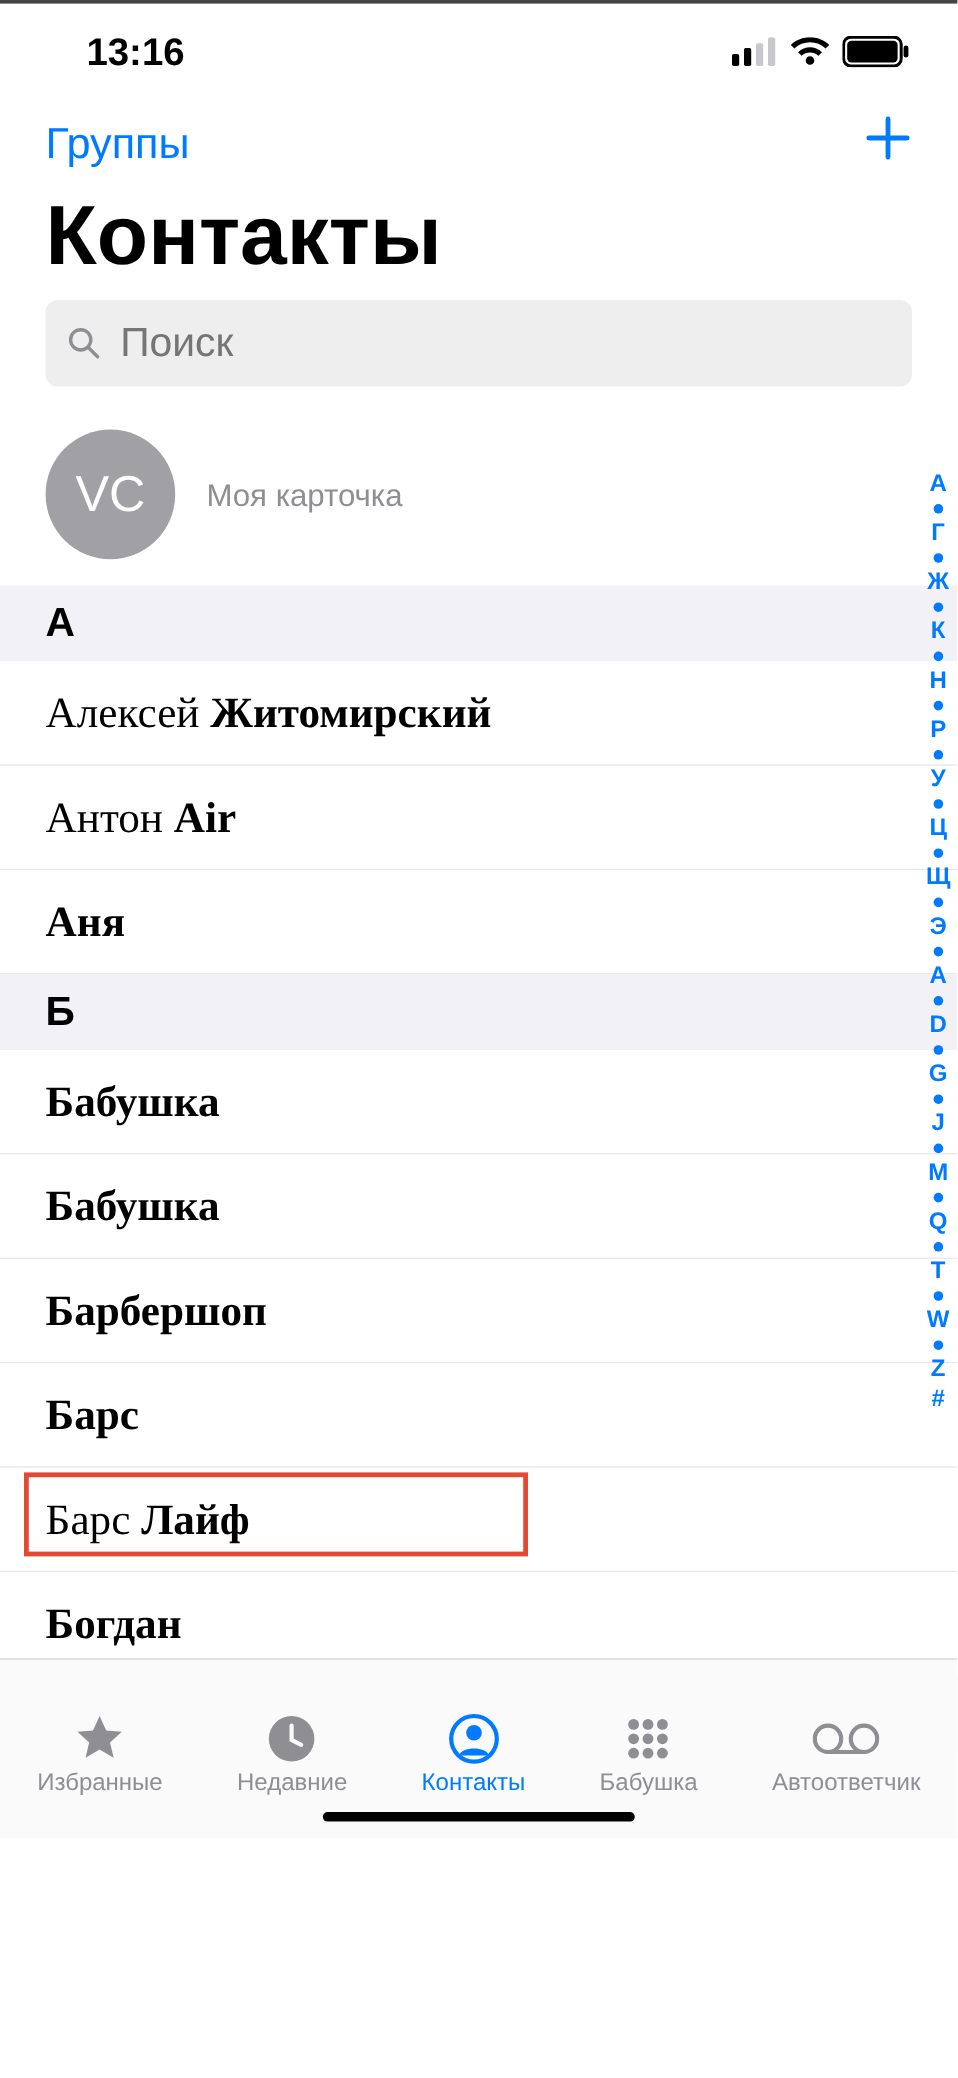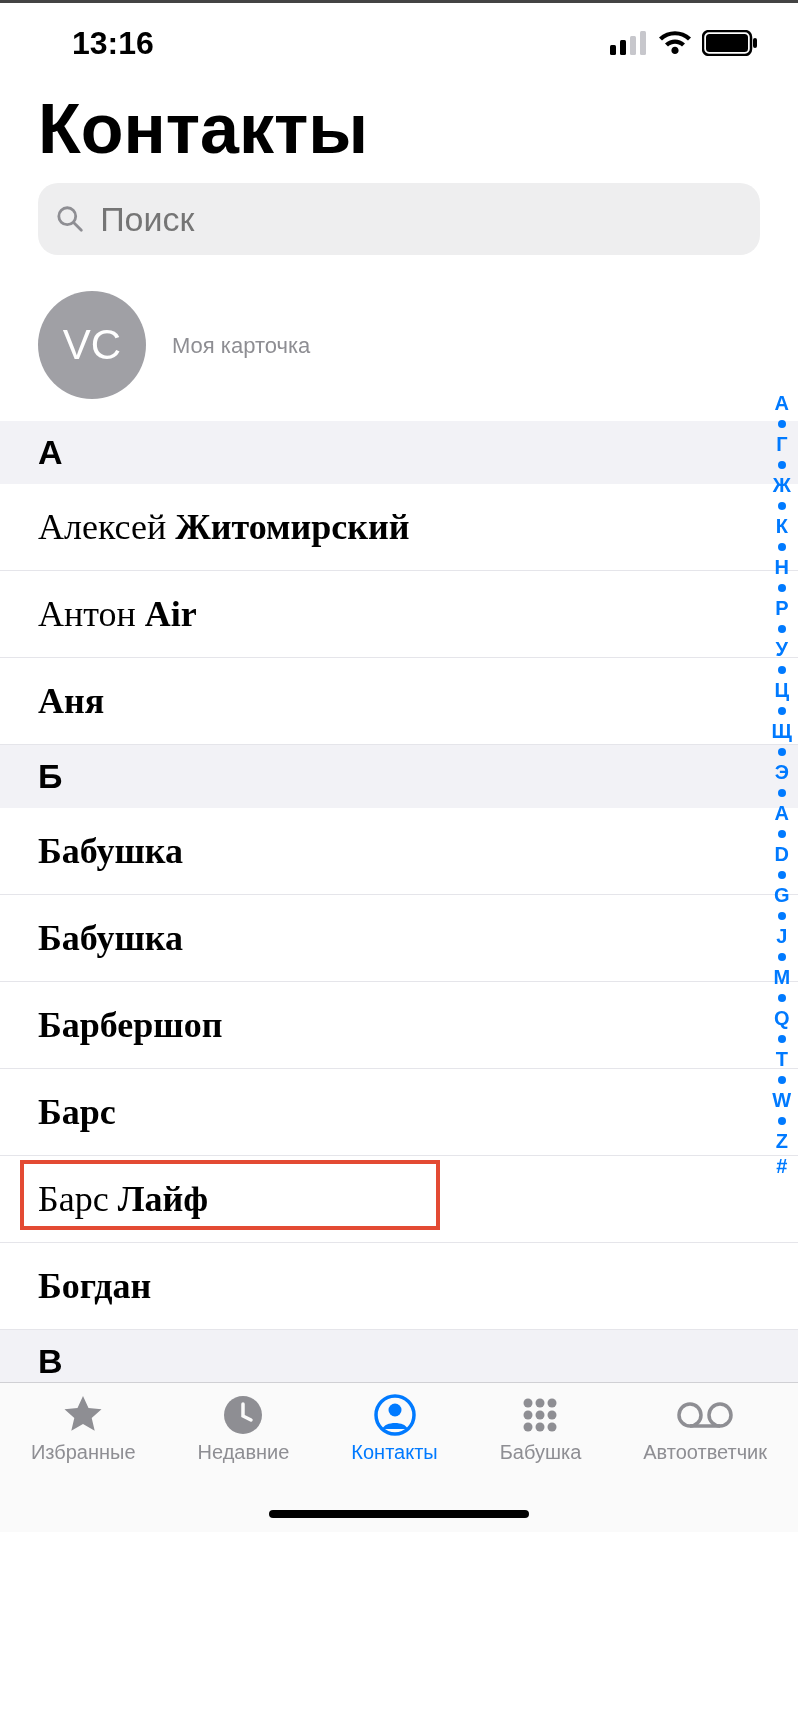--- a/index.html
+++ b/index.html
@@ -34,40 +34,40 @@
   .nav-add  { color:var(--blue); font-size:34px; }
 
   
   .big-title {
     font-size:70px; font-weight:700; padding:6px 38px 14px 38px;
   }
 
   
   .search-wrap { padding:0 38px 14px 38px; }
   .search {
-    background:var(--search-bg); border-radius:20px; height:72px;
+    background:var(--search-bg); border-radius:10px; height:72px;
     display:flex; align-items:center; padding:0 18px; gap:14px;
   }
   .search .mag { color:#8e8e93; }
   .search input {
     border:none; outline:none; background:transparent; font-size:34px; color:#8e8e93;
     width:100%;
   }
 
   
   .list { position:relative; }
   .my-card {
     display:flex; align-items:center; gap:26px; padding:22px 38px;
   }
   .avatar {
     width:108px;height:108px;border-radius:50%; background:var(--avatar-bg);
     display:flex;align-items:center;justify-content:center; color:#fff; font-size:42px; font-weight:400;
   }
   .my-card .txt .name { font-size:40px; }
-  .my-card .txt .sub { font-size:22px; color:var(--gray-text); margin-top:2px; }
+  .my-card .txt .sub { font-size:26px; color:var(--gray-text); margin-top:2px; }
 
   .section-header {
     background:var(--section-bg); font-size:34px; font-weight:600;
     padding:12px 38px;
   }
   .row {
     font-size:36px; padding:22px 38px;
     border-bottom:1px solid #e5e5ea;
     font-family:Liberation Serif, serif;
   }
@@ -84,21 +84,21 @@
     position:absolute; right:6px; top:388px; display:flex; flex-direction:column;
     align-items:center; color:var(--blue); font-size:20px; font-weight:600; gap:0;
     line-height:25px;
   }
   .az-index .dot { width:8px; height:8px; border-radius:50%; background:var(--blue); margin:4px 0; }
 
   
   .tab-bar {
     position:absolute; bottom:0; left:0; right:0; height:150px;
     border-top:1px solid #d0d0d4; background:#fafafa;
-    display:flex; justify-content:space-around; align-items:flex-start; padding-top:10px;
+    display:flex; justify-content:space-around; align-items:center; padding-top:10px;
   }
   .tab-item { display:flex; flex-direction:column; align-items:center; gap:4px; color:var(--gray-text); font-size:20px; }
   .tab-item.active { color:var(--blue); }
   .tab-icon { height:44px; display:flex; align-items:center; justify-content:center; }
   .home-indicator {
     position:absolute; bottom:14px; left:50%; transform:translateX(-50%);
     width:260px; height:8px; border-radius:4px; background:#000;
   }
 </style>
 </head>
@@ -119,20 +119,28 @@
         <path d="M17 23 c-2 0 -3.6-1.6-3.6-3.6 s1.6-3.6 3.6-3.6 3.6 1.6 3.6 3.6 S19 23 17 23z M7 12.5 c6-5.5 14-5.5 20 0 l-3 3 c-4-3.6-10-3.6-14 0z M1 6.5 C10-2 24-2 33 6.5 l-3 3 C23 2.5 11 2.5 4 9.5z" fill="#000"></path>
       </svg>
       <svg width="56" height="26" viewBox="0 0 56 26">
         <rect x="1" y="1" width="48" height="24" rx="6" fill="none" stroke="#000" stroke-width="2.5"></rect>
         <rect x="4" y="4" width="42" height="18" rx="3.5" fill="#000"></rect>
         <rect x="51" y="8" width="4" height="10" rx="2" fill="#000"></rect>
       </svg>
     </div>
   </div>
 
+  <div class="nav-bar">
+    <div class="nav-left">Группы</div>
+    <div class="nav-add">
+      <svg width="40" height="40" viewBox="0 0 40 40">
+        <path d="M20 4v32M4 20h32" stroke="#007aff" stroke-width="4" stroke-linecap="round"></path>
+      </svg>
+    </div>
+  </div>
 
   <div class="big-title">Контакты</div>
 
   <div class="search-wrap">
     <div class="search">
       <svg class="mag" width="30" height="30" viewBox="0 0 30 30">
         <circle cx="12" cy="12" r="9" stroke="#8e8e93" stroke-width="3" fill="none"></circle>
         <line x1="19" y1="19" x2="27" y2="27" stroke="#8e8e93" stroke-width="3" stroke-linecap="round"></line>
       </svg>
       <input placeholder="Поиск" style="">

